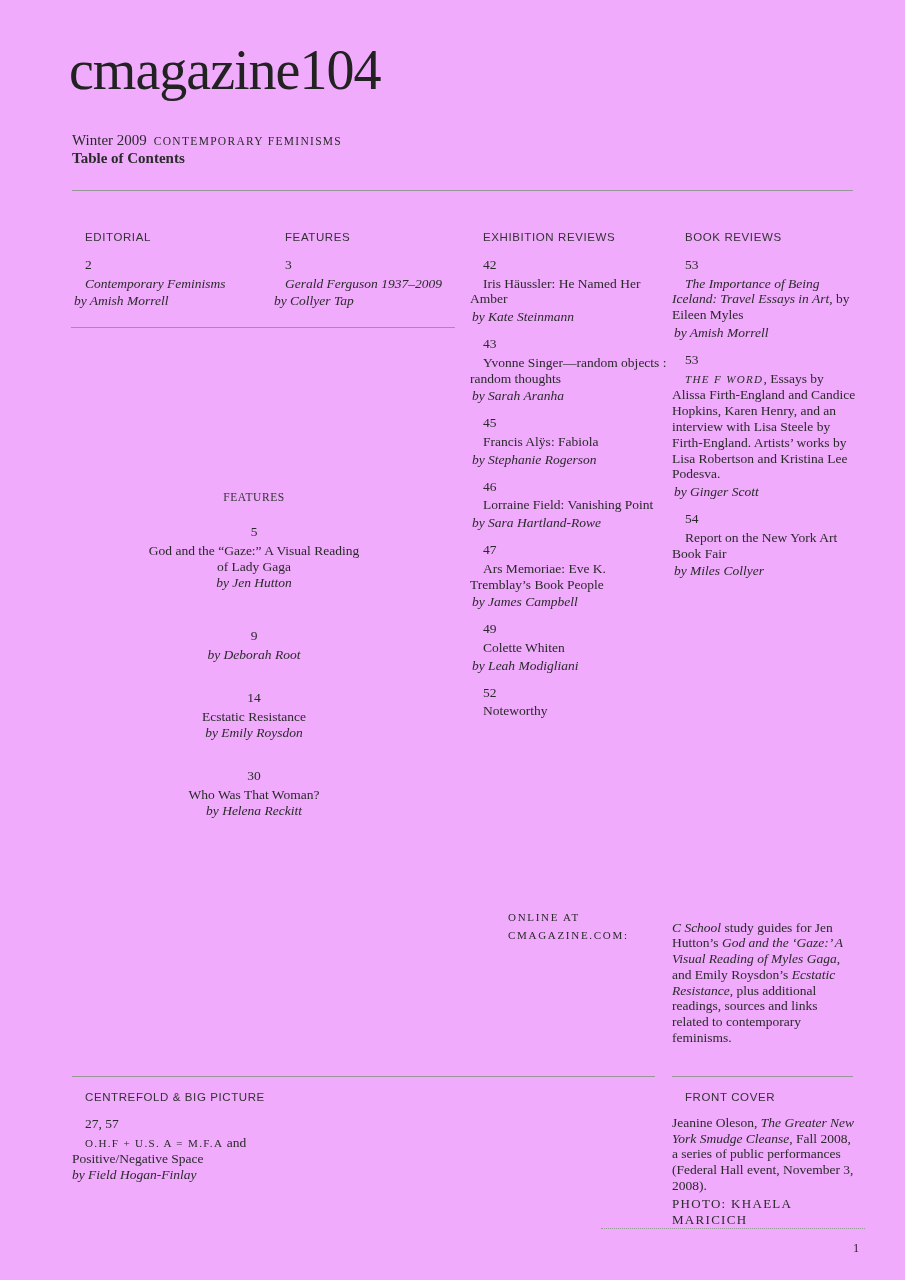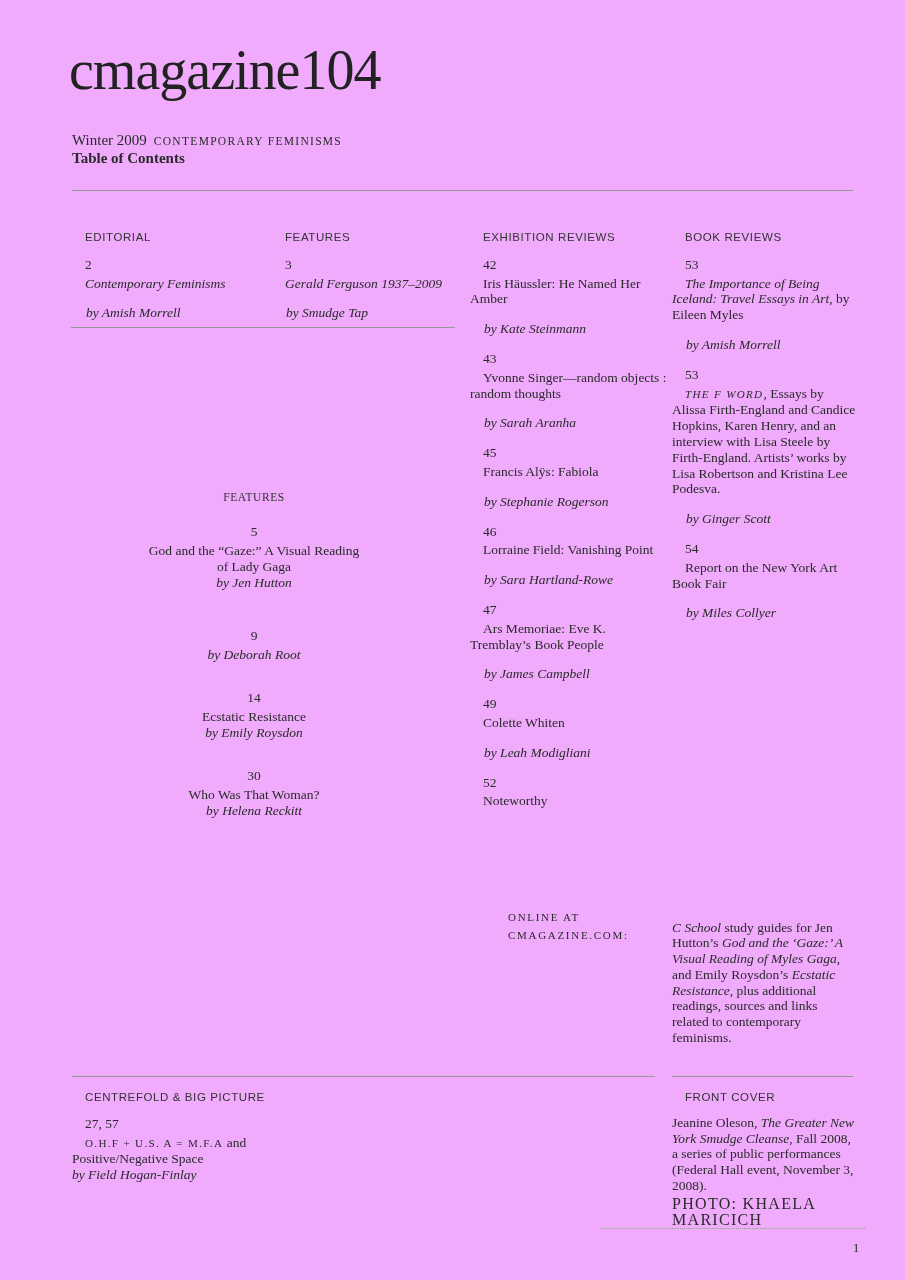--- a/index.html
+++ b/index.html
@@ -28,21 +28,21 @@
   #col-editorial{left:72px;width:190px;}
   #col-obituary{left:272px;width:190px;}
   #col-exhibition{left:470px;width:198px;}
   #col-books{left:672px;width:184px;}
 
   .section-heading{font-family:"Liberation Sans",sans-serif;font-weight:400;
     font-size:11.5px;letter-spacing:0.6px;color:#333;margin:0 0 11px;padding-left:13px;}
   .toc-item{margin-bottom:11px;}
   .page-num{padding-left:13px;margin:0 0 3px;}
   .entry-title{margin:0;text-indent:13px;}
-  .entry-author{margin:14px;font-style:italic;}
+  .entry-author{margin:2px;font-style:italic;}
   .italic{font-style:italic;}
   .sc{font-size:0.82em;letter-spacing:0.12em;}
   .block{display:block;text-indent:0;}
 
   
   #features{position:absolute;left:72px;top:489px;width:364px;text-align:center;
             font-size:13.5px;line-height:16px;}
   #features .section-heading{padding-left:0;margin-bottom:19px;font-family:Liberation Serif, serif;}
   .feat-item{margin-bottom:27px;}
   .feat-item:first-of-type{margin-bottom:37px;}
@@ -60,21 +60,21 @@
   #centrefold{position:absolute;left:72px;top:1090px;width:215px;
               font-size:13.5px;line-height:15.8px;}
   #centrefold .section-heading{margin-bottom:10px;}
   #centrefold .title{margin:0;text-indent:13px;}
   #centrefold .author{margin:0;font-style:italic;}
 
   #front-cover{position:absolute;left:672px;top:1090px;width:187px;
                font-size:13.5px;line-height:15.8px;}
   #front-cover .section-heading{margin-bottom:9px;}
   #front-cover .cover-text{margin:0;}
-  #front-cover .credit{margin:2px 0 0;font-size:16px;letter-spacing:1.3px;}
+  #front-cover .credit{margin:2px 0 0;font-size:13px;letter-spacing:1.3px;}
 
   #page-number{position:absolute;left:853px;top:1241px;font-size:12.5px;}
 </style>
 </head>
 <body>
 
 <div class="page">
 
   <div id="logo">cmagazine104</div>
   <div id="issue-line">
@@ -95,21 +95,21 @@
       <p class="entry-title italic">Contemporary Feminisms</p>
       <p class="entry-author">by Amish Morrell</p>
     </div>
   </section>
 
   <section class="col" id="col-obituary">
     <h3 class="section-heading">FEATURES</h3>
     <div class="toc-item">
       <p class="page-num">3</p>
       <p class="entry-title italic">Gerald Ferguson 1937–2009</p>
-      <p class="entry-author">by Smudge Tap</p>
+      <p class="entry-author">by Collyer Tap</p>
     </div>
   </section>
 
   <section class="col" id="col-exhibition">
     <h3 class="section-heading">EXHIBITION REVIEWS</h3>
     <div class="toc-item">
       <p class="page-num">42</p>
       <p class="entry-title">Iris Häussler: He Named Her Amber</p>
       <p class="entry-author">by Kate Steinmann</p>
     </div>

